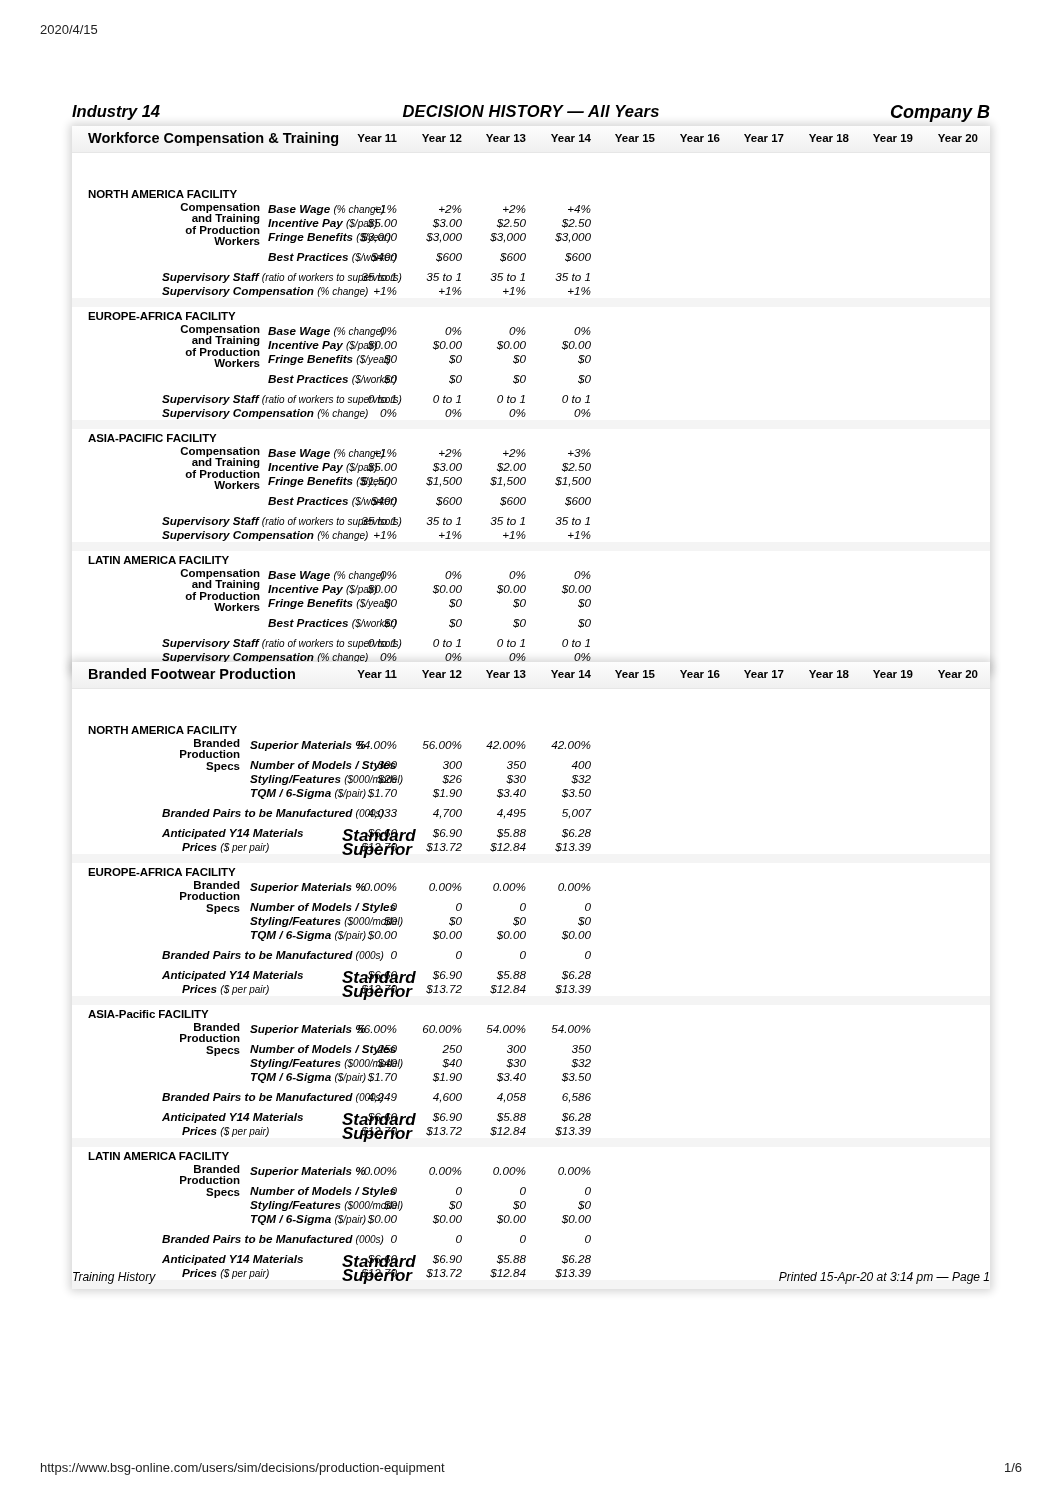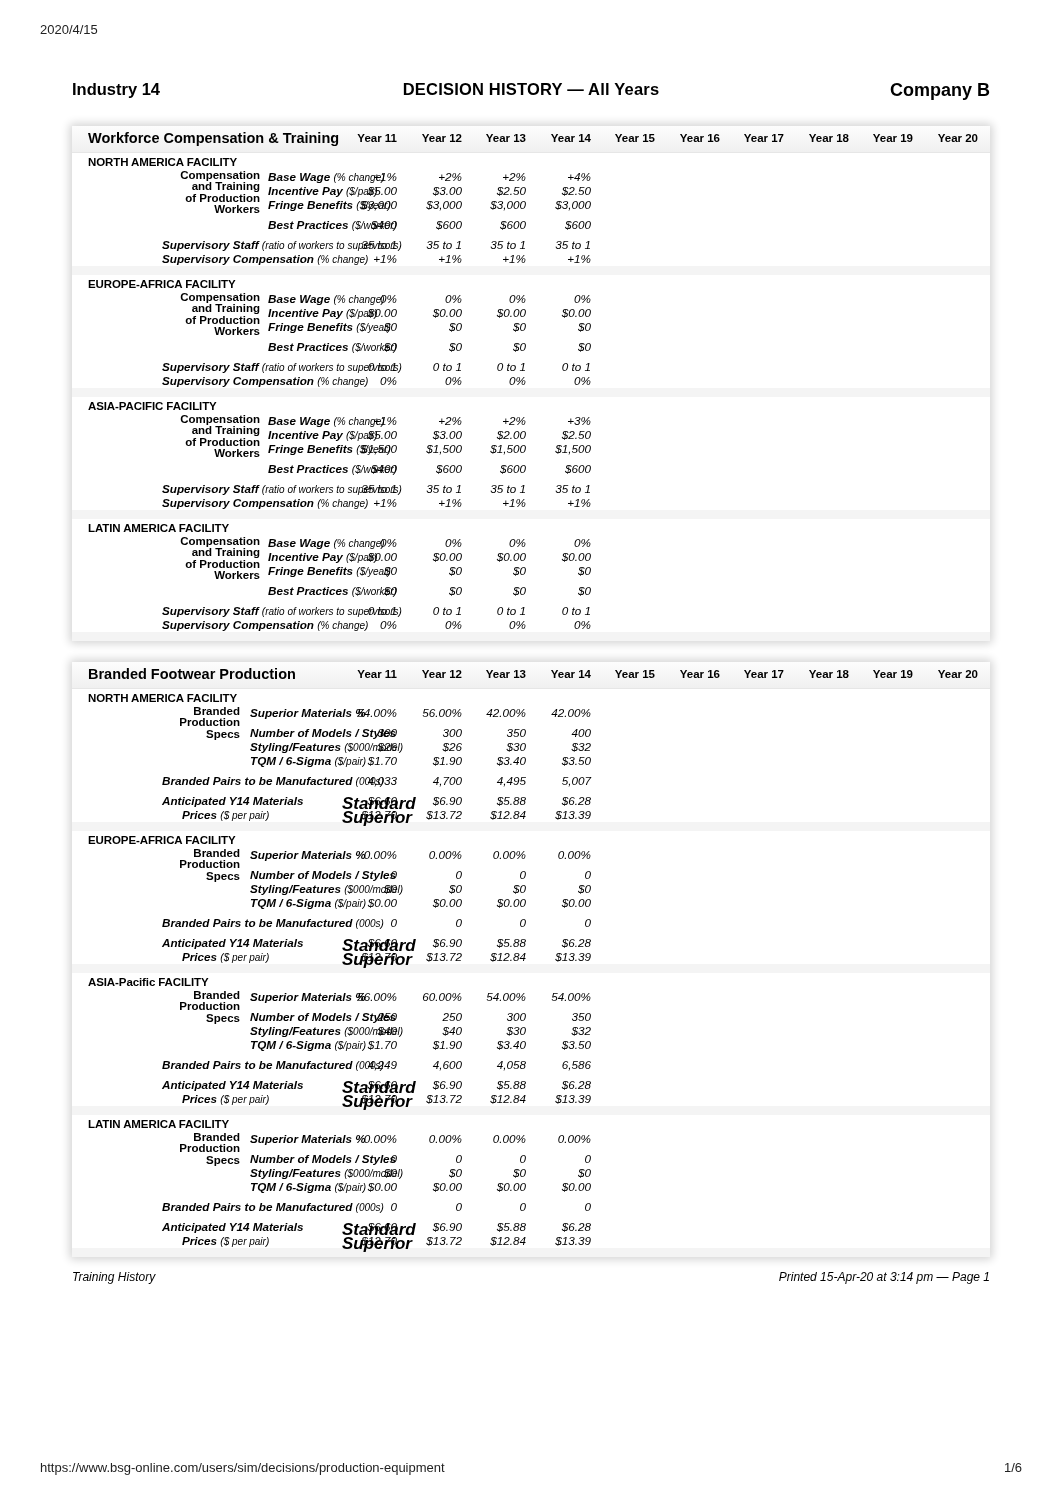--- a/index.html
+++ b/index.html
@@ -22,21 +22,21 @@
 
   .print-footer{
     position:absolute;left:0;top:1460px;width:1062px;height:20px;
     font-size:13px;color:#222;
   }
   .pf-url{position:absolute;left:40px;top:0;}
   .pf-page{position:absolute;right:40px;top:0;}
 
   
   .title-band{
-    position:absolute;left:72px;top:80px;width:918px;height:24px;
+    position:absolute;left:72px;top:102px;width:918px;height:24px;font-style:italic;
   }
   .title-band .industry{position:absolute;left:0;top:0;font-size:16.5px;font-weight:bold;}
   .title-band .maintitle{position:absolute;left:0;top:0;width:918px;text-align:center;font-size:16.5px;font-weight:bold;letter-spacing:.2px;}
   .title-band .company{position:absolute;right:0;top:0;font-size:18px;font-weight:bold;text-align:center;}
 
   
   .panel{
     position:absolute;
     left:72px;width:918px;
     background:#ffffff;
@@ -54,21 +54,21 @@
   }
   .panel-head .ptitle{
     position:absolute;left:16px;top:4px;
     font-size:14.5px;font-weight:bold;
   }
   .yearhdr{
     position:absolute;top:6px;
     font-size:11.5px;font-weight:bold;text-align:right;
   }
 
-  .panel-body{position:relative;}
+  .panel-body{position:relative;margin-top:32px;}
 
   
   .fac{position:relative;}
   .fac-title{
     font-size:11.5px;font-weight:bold;
     padding:3px 0 2px 16px;
     letter-spacing:-0.1px;
   }
   .fac-sep{height:9px;background:#f4f4f4;}
 

